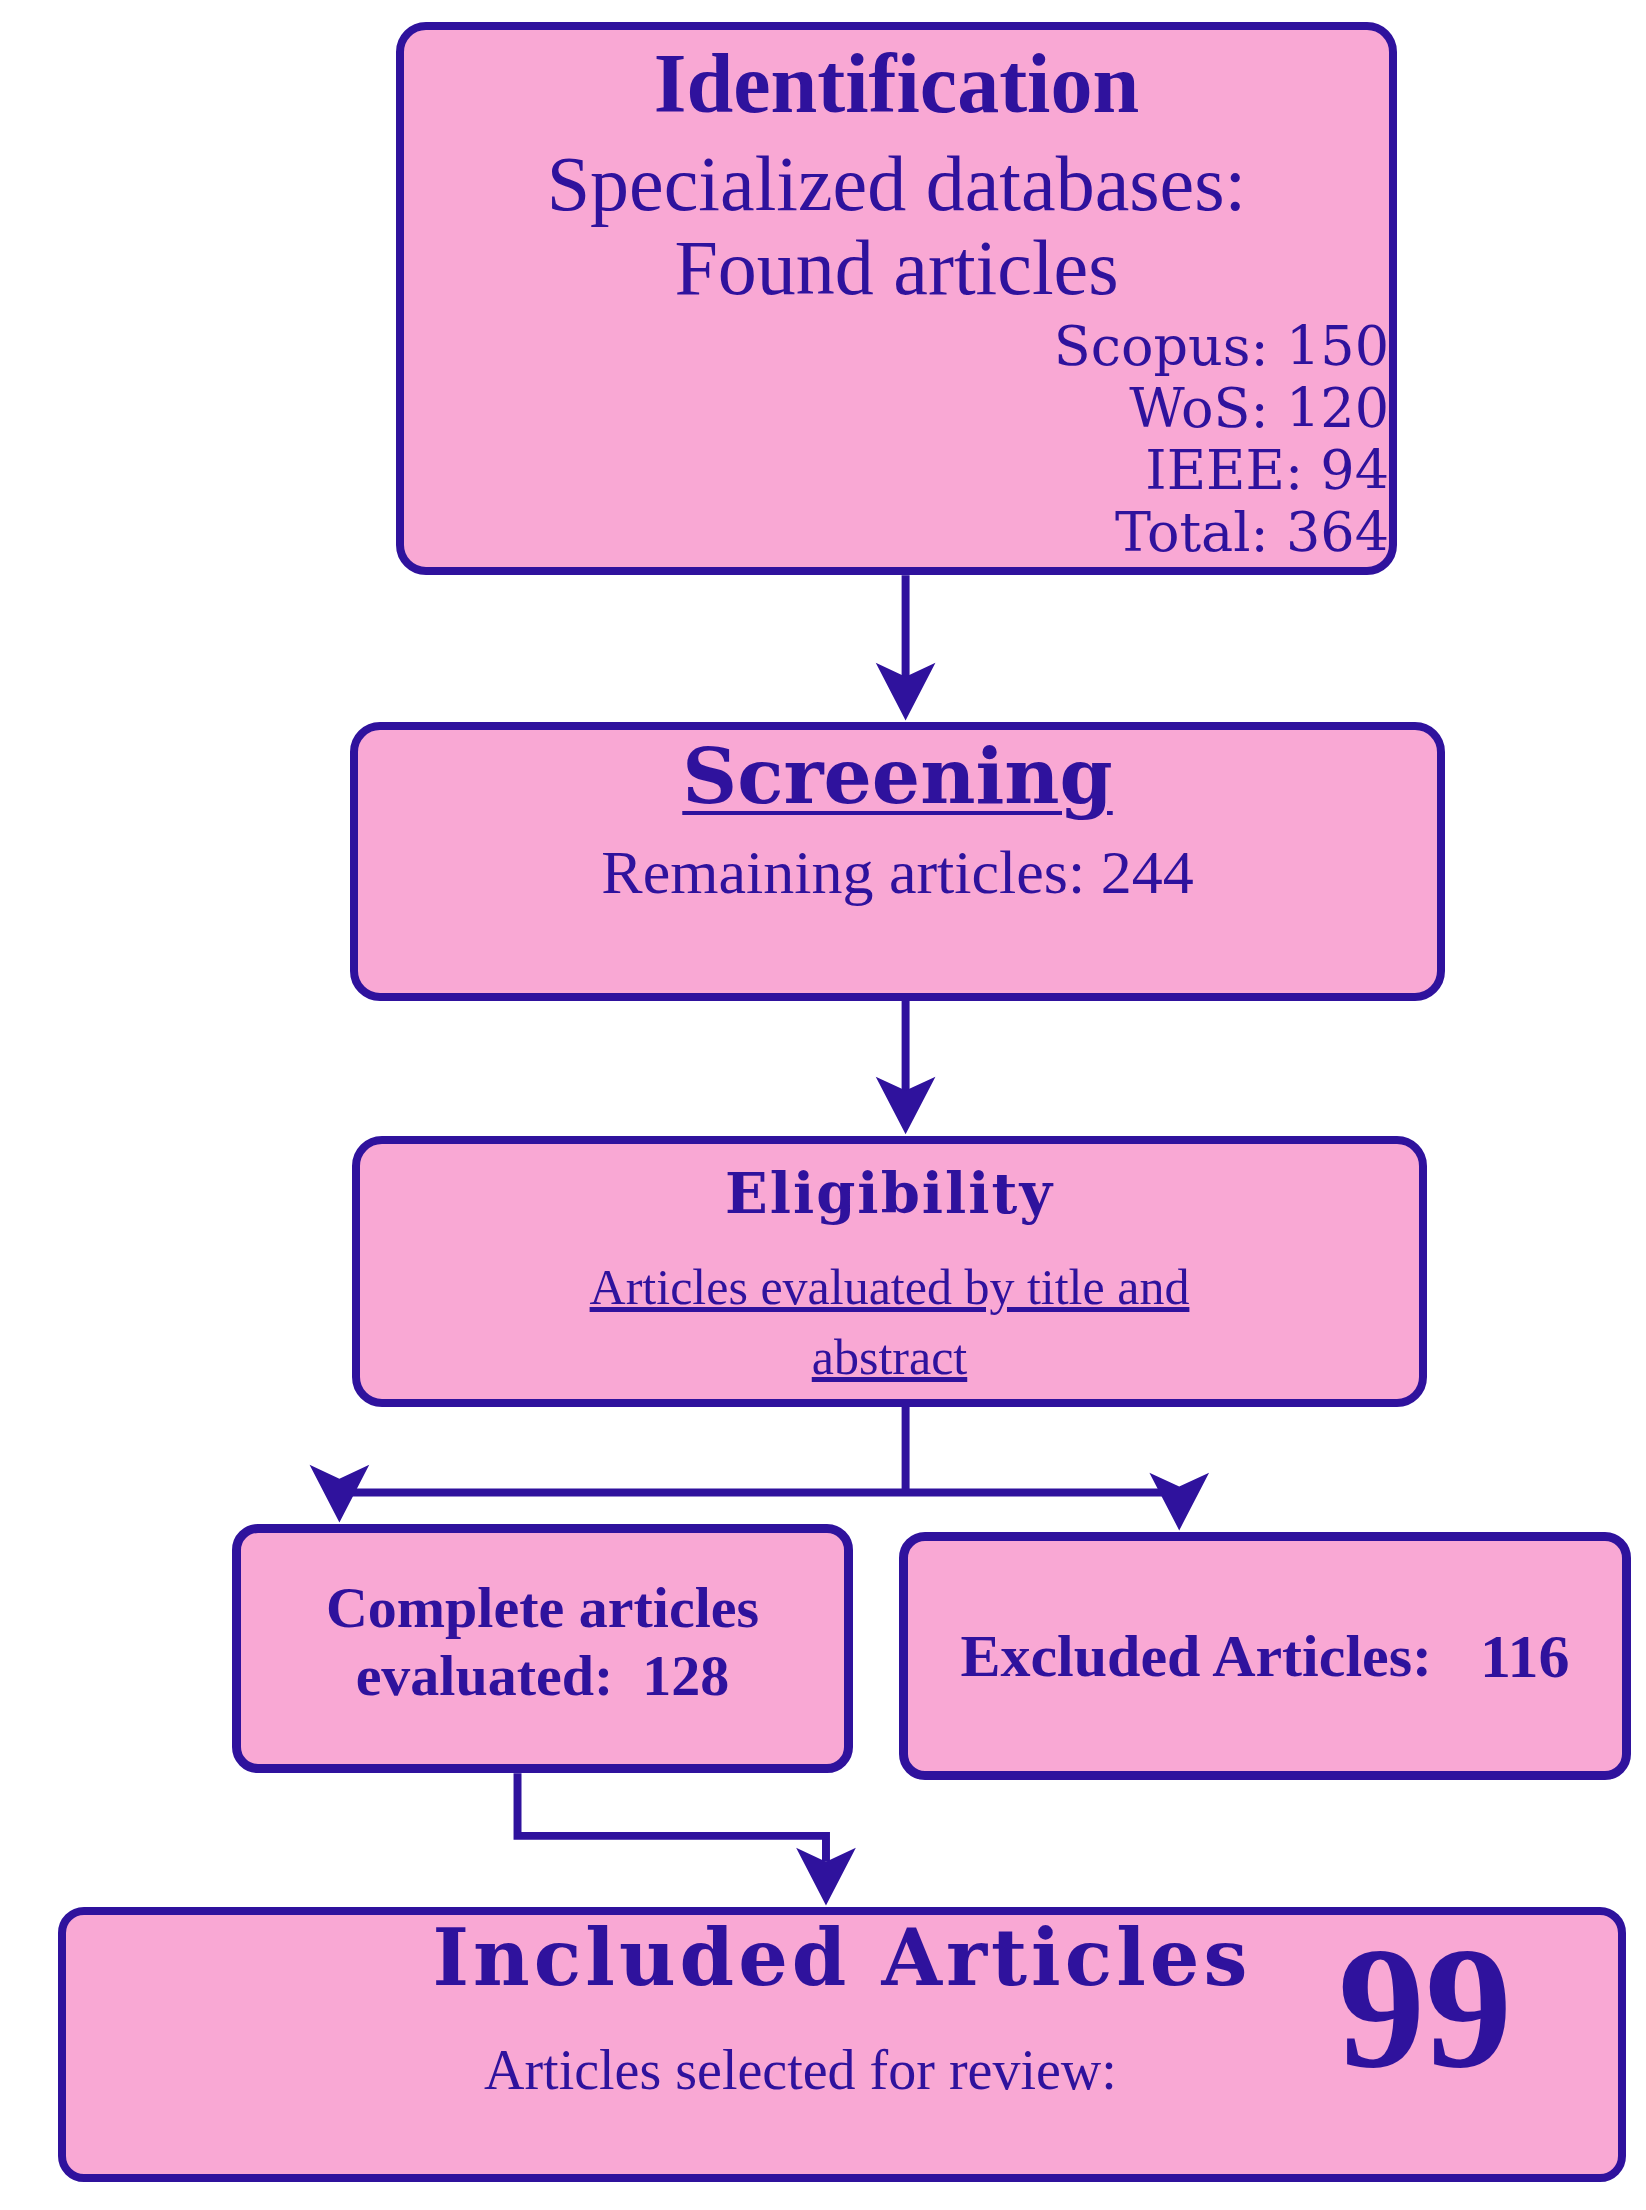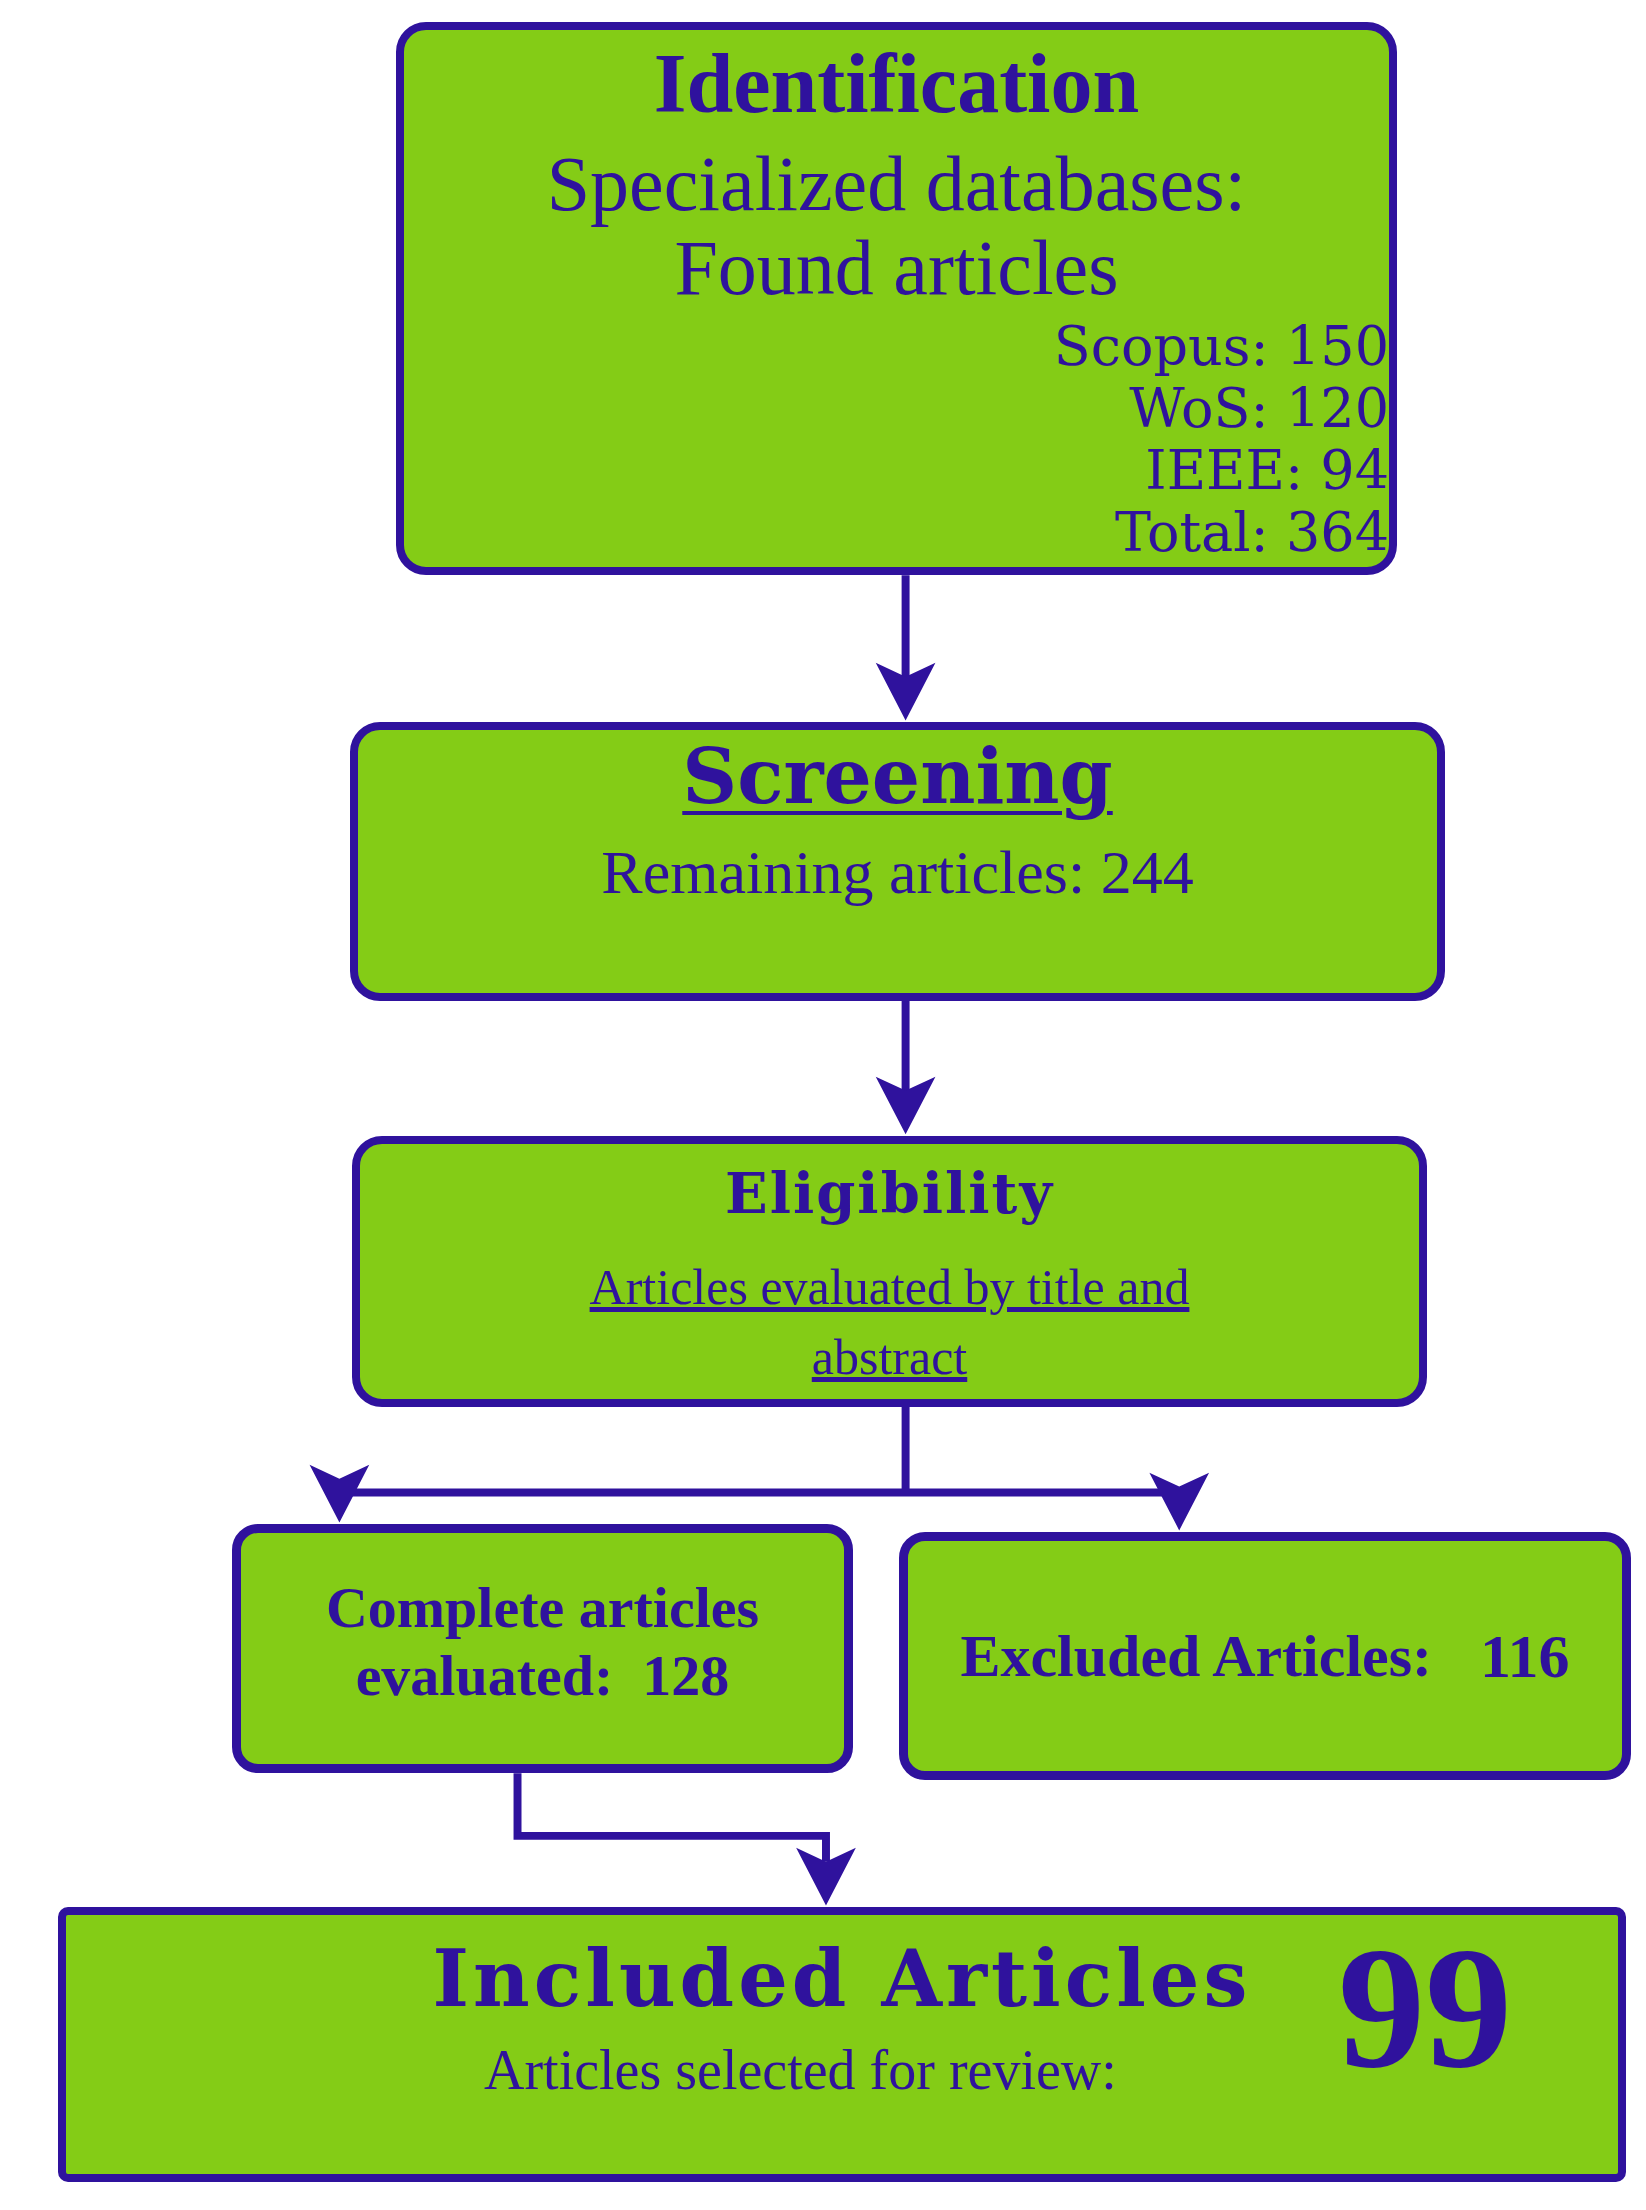--- a/index.html
+++ b/index.html
@@ -10,21 +10,21 @@
     height: 2211px;
     background: #ffffff;
     font-family: "Liberation Serif", serif;
     color: var(--ink);
     overflow: hidden;
   }
   #connectors { position:absolute; left:0; top:0; width:1647px; height:2211px; }
   .box {
     position: absolute;
     box-sizing: border-box;
-    background: #84cc16;
+    background: #f9a8d4;
     border: 8px solid var(--ink);
     border-radius: 30px;
     text-align: center;
     color: var(--ink);
   }
   .serif   { font-family: "Liberation Serif", serif; }
   .bookman { font-family: "DejaVu Serif", serif; }
 
   
   #box-identification { left:396px; top:22px; width:1001px; height:553px; padding-top:10px; }
@@ -52,21 +52,21 @@
                   display:flex; flex-direction:column; justify-content:center; padding-bottom:14px; }
   .cmp-line { display:block; font-size:58px; line-height:68px; font-weight:bold; white-space:pre; }
 
   
   #box-excluded { left:899px; top:1532px; width:732px; height:248px; border-width:9px; border-radius:26px;
                   display:flex; align-items:center; justify-content:center; }
   .exc-label { font-size:60px; font-weight:bold; }
   .exc-value { font-size:62px; font-weight:bold; margin-left:48px; }
 
   
-  #box-included { left:58px; top:1907px; width:1568px; height:275px; border-radius:10px; padding-top:22px; }
+  #box-included { left:58px; top:1907px; width:1568px; height:275px; border-radius:26px; padding-top:1px; }
   .inc-title { display:block; font-size:78px; line-height:84px; font-weight:bold; letter-spacing:4px; }
   .inc-label { position:absolute; left:418px; top:123px; font-size:56px; line-height:64px; }
   .inc-value { position:absolute; left:1272px; top:6px; font-size:174px; line-height:174px; font-weight:bold; }
 </style>
 </head>
 <body>
 
 <div id="canvas">
 
   <svg id="connectors" viewBox="0 0 1655 2222" xmlns="http://www.w3.org/2000/svg">

